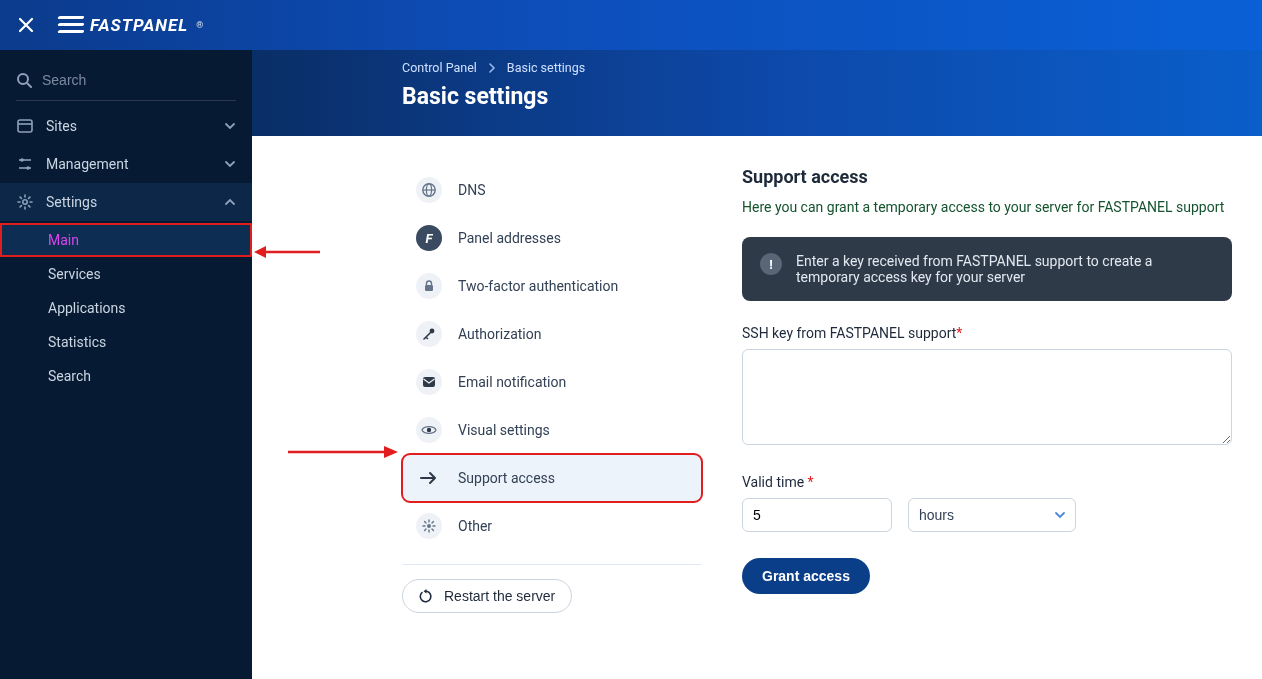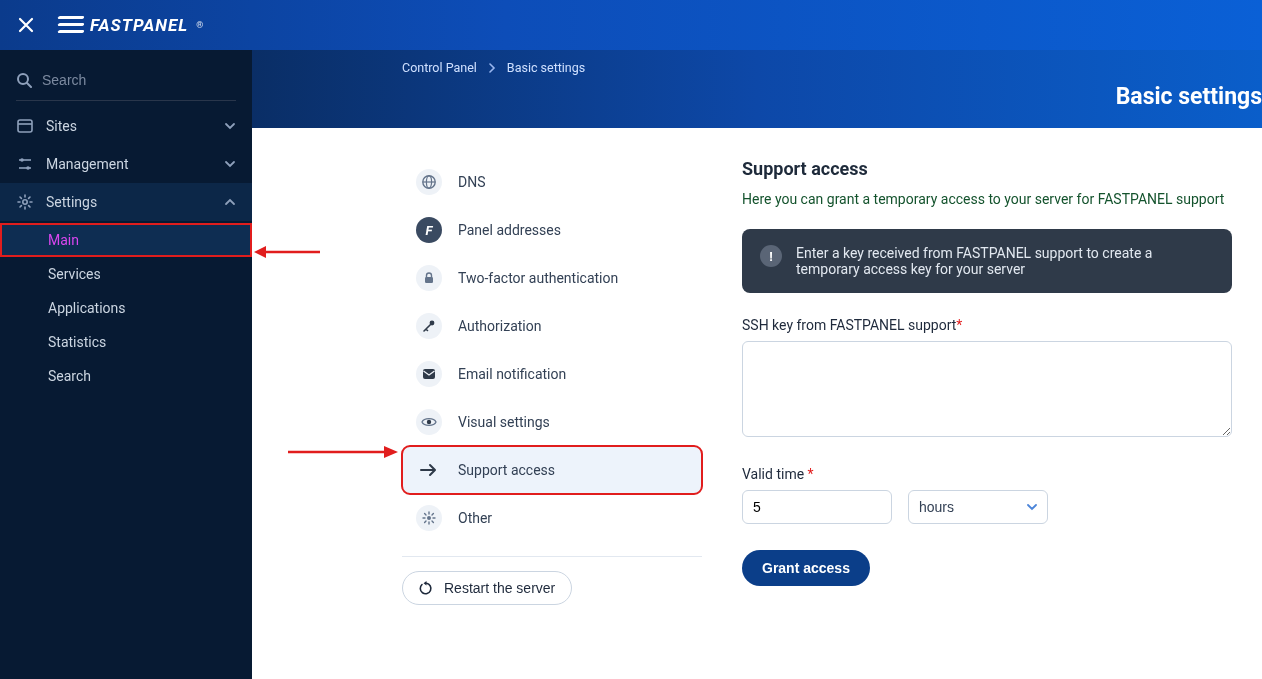--- a/index.html
+++ b/index.html
@@ -118,23 +118,22 @@
     position: absolute;
     left: 288px; top: 442px;
     width: 110px; height: 20px;
     pointer-events: none;
   }
 
   
   .header-band {
     background: linear-gradient(90deg, #0a2e66 0%, #0d48a8 50%, #0a5eca 100%);
     color: #fff;
-    padding: 10px 0 18px 150px;
+    padding: 10px 0 26px 150px;
     position: relative;
-    text-align: right;
   }
   .header-band::after{
     content:"";
     position:absolute;
     right:0;left:0;bottom:-1px;height:14px;
     background: linear-gradient(90deg, rgba(255,255,255,0) 0%, rgba(10,94,202,0.25) 100%);
     opacity:.0;
   }
   .breadcrumb {
     display: flex; align-items: center; gap: 10px;
@@ -216,21 +215,21 @@
     resize: both;
     outline: none;
   }
   .valid-row { display: flex; gap: 16px; margin-top: 26px; align-items: flex-end;}
   .num-input {
     width: 150px;
     border: 1px solid #cbd5e1; border-radius: 6px;
     padding: 8px 10px; font-size: 14px;
   }
   .select-wrap {
-    position: relative; width: 140px;
+    position: relative; width: 168px;
   }
   .select-wrap select {
     width: 100%;
     border: 1px solid #cbd5e1; border-radius: 6px;
     padding: 8px 28px 8px 10px; font-size: 14px;
     appearance: none; background: #fff;
     color: #334155;
   }
   .select-wrap .sel-chev {
     position: absolute; right: 10px; top: 50%; transform: translateY(-50%);

